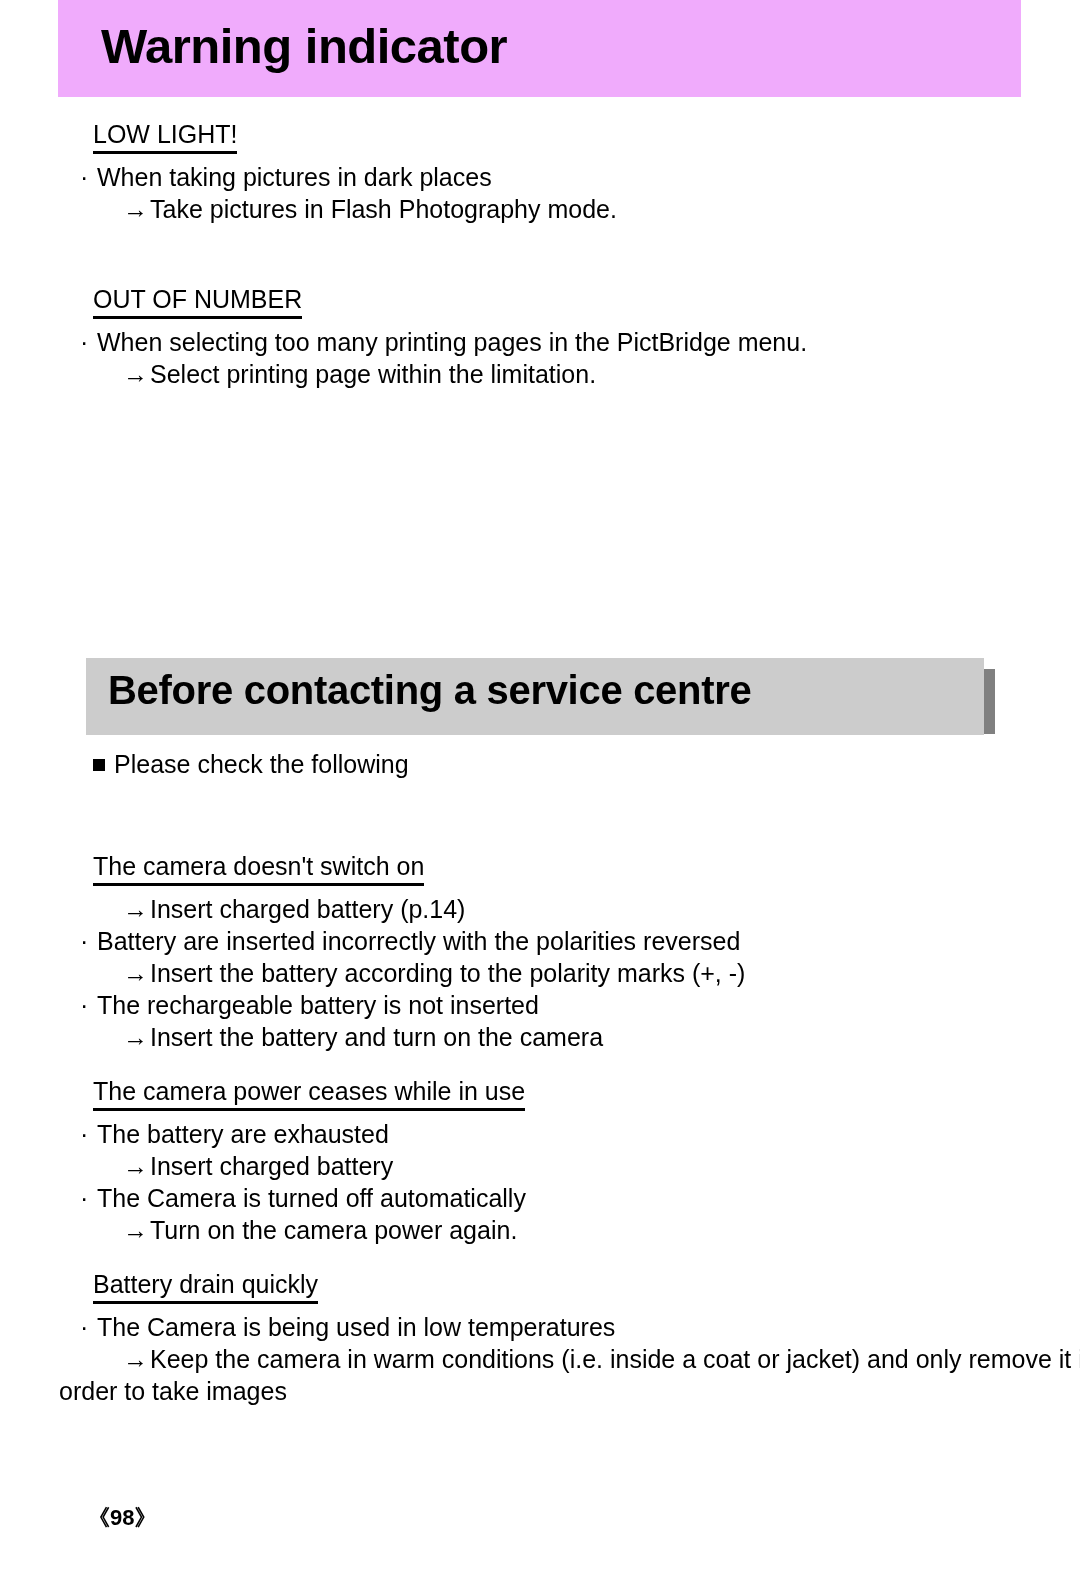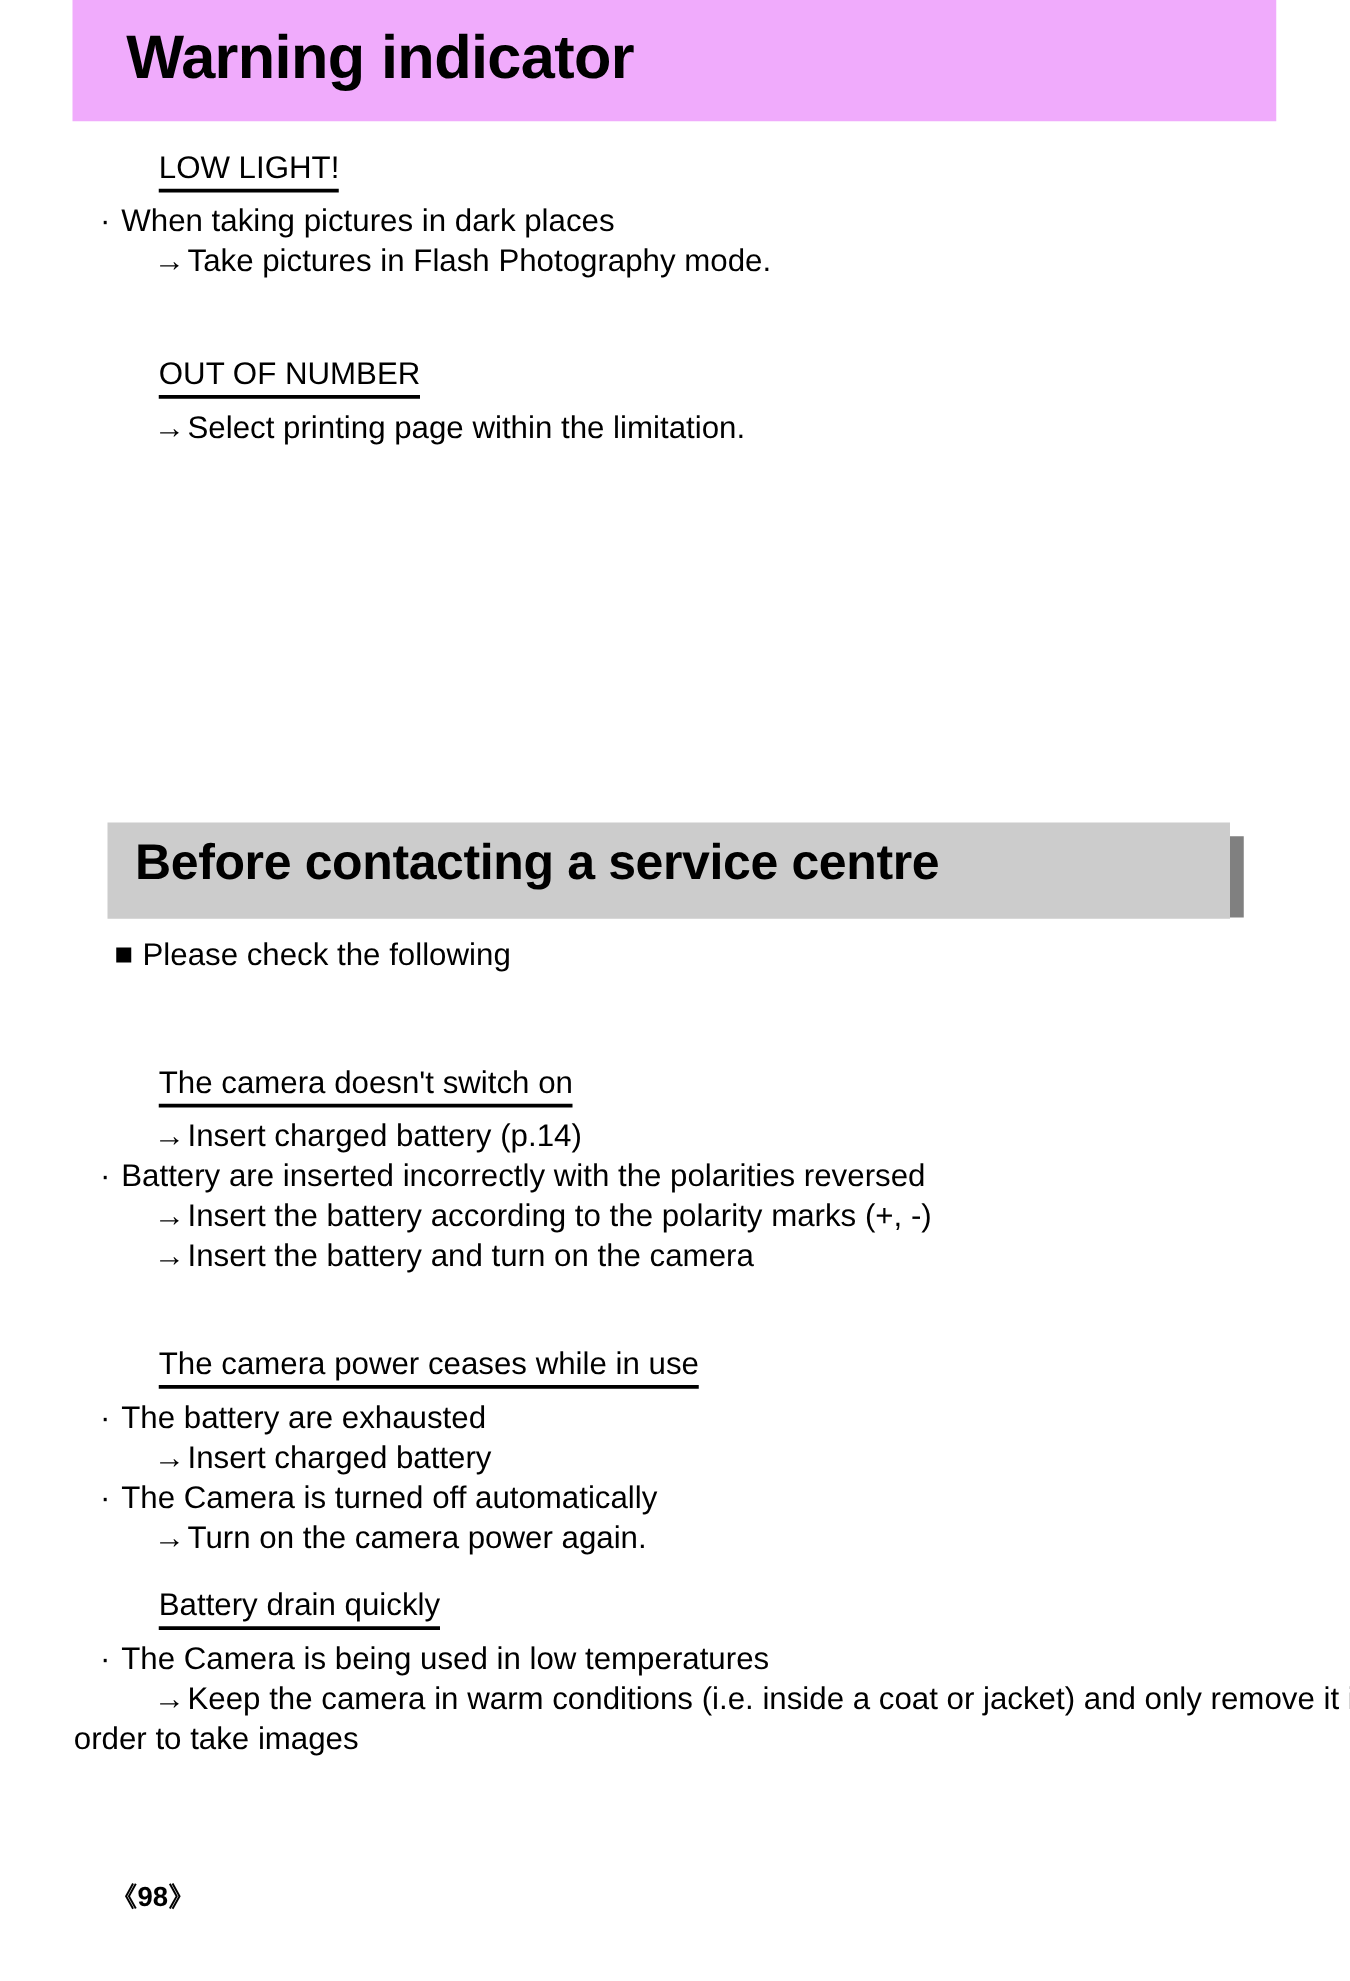--- a/index.html
+++ b/index.html
@@ -76,21 +76,20 @@
     left: 0;
     width: 1080px;
   }
   .heading-ul {
     display: inline-block;
     font-size: 25px;
     line-height: 32px;
     border-bottom: 3px solid #000000;
     padding-bottom: 1px;
     white-space: nowrap;
-    margin-left: 34px;
   }
   .heading-row {
     padding-left: 93px;
   }
   .line {
     font-size: 25px;
     line-height: 32px;
     white-space: nowrap;
   }
   .line-bullet {
@@ -150,20 +149,23 @@
   <div class="line line-arrow">
     <span class="arrow-glyph">→</span><span>Take pictures in Flash Photography mode.</span>
   </div>
 </div>
 
 <div class="section" style="top:283px;">
   <div class="heading-row">
     <span class="heading-ul">OUT OF NUMBER</span>
   </div>
   <div class="gap-sm"></div>
+  <div class="line line-bullet">
+    <span class="bullet-dot">·</span><span>When selecting too many printing pages in the PictBridge menu.</span>
+  </div>
   <div class="line line-arrow">
     <span class="arrow-glyph">→</span><span>Select printing page within the limitation.</span>
   </div>
 </div>
 
 <div class="band-secondary-wrap">
   <div class="band-secondary-shadow"></div>
   <div class="band-secondary">
     <div class="band-title">Before contacting a service centre</div>
   </div>
@@ -182,20 +184,23 @@
   <div class="gap-sm"></div>
   <div class="line line-arrow">
     <span class="arrow-glyph">→</span><span>Insert charged battery (p.14)</span>
   </div>
   <div class="line line-bullet">
     <span class="bullet-dot">·</span><span>Battery are inserted incorrectly with the polarities reversed</span>
   </div>
   <div class="line line-arrow">
     <span class="arrow-glyph">→</span><span>Insert the battery according to the polarity marks (+, -)</span>
   </div>
+  <div class="line line-bullet">
+    <span class="bullet-dot">·</span><span>The rechargeable battery is not inserted</span>
+  </div>
   <div class="line line-arrow">
     <span class="arrow-glyph">→</span><span>Insert the battery and turn on the camera</span>
   </div>
 </div>
 
 <div class="section" style="top:1075px;">
   <div class="heading-row">
     <span class="heading-ul">The camera power ceases while in use</span>
   </div>
   <div class="gap-sm"></div>

